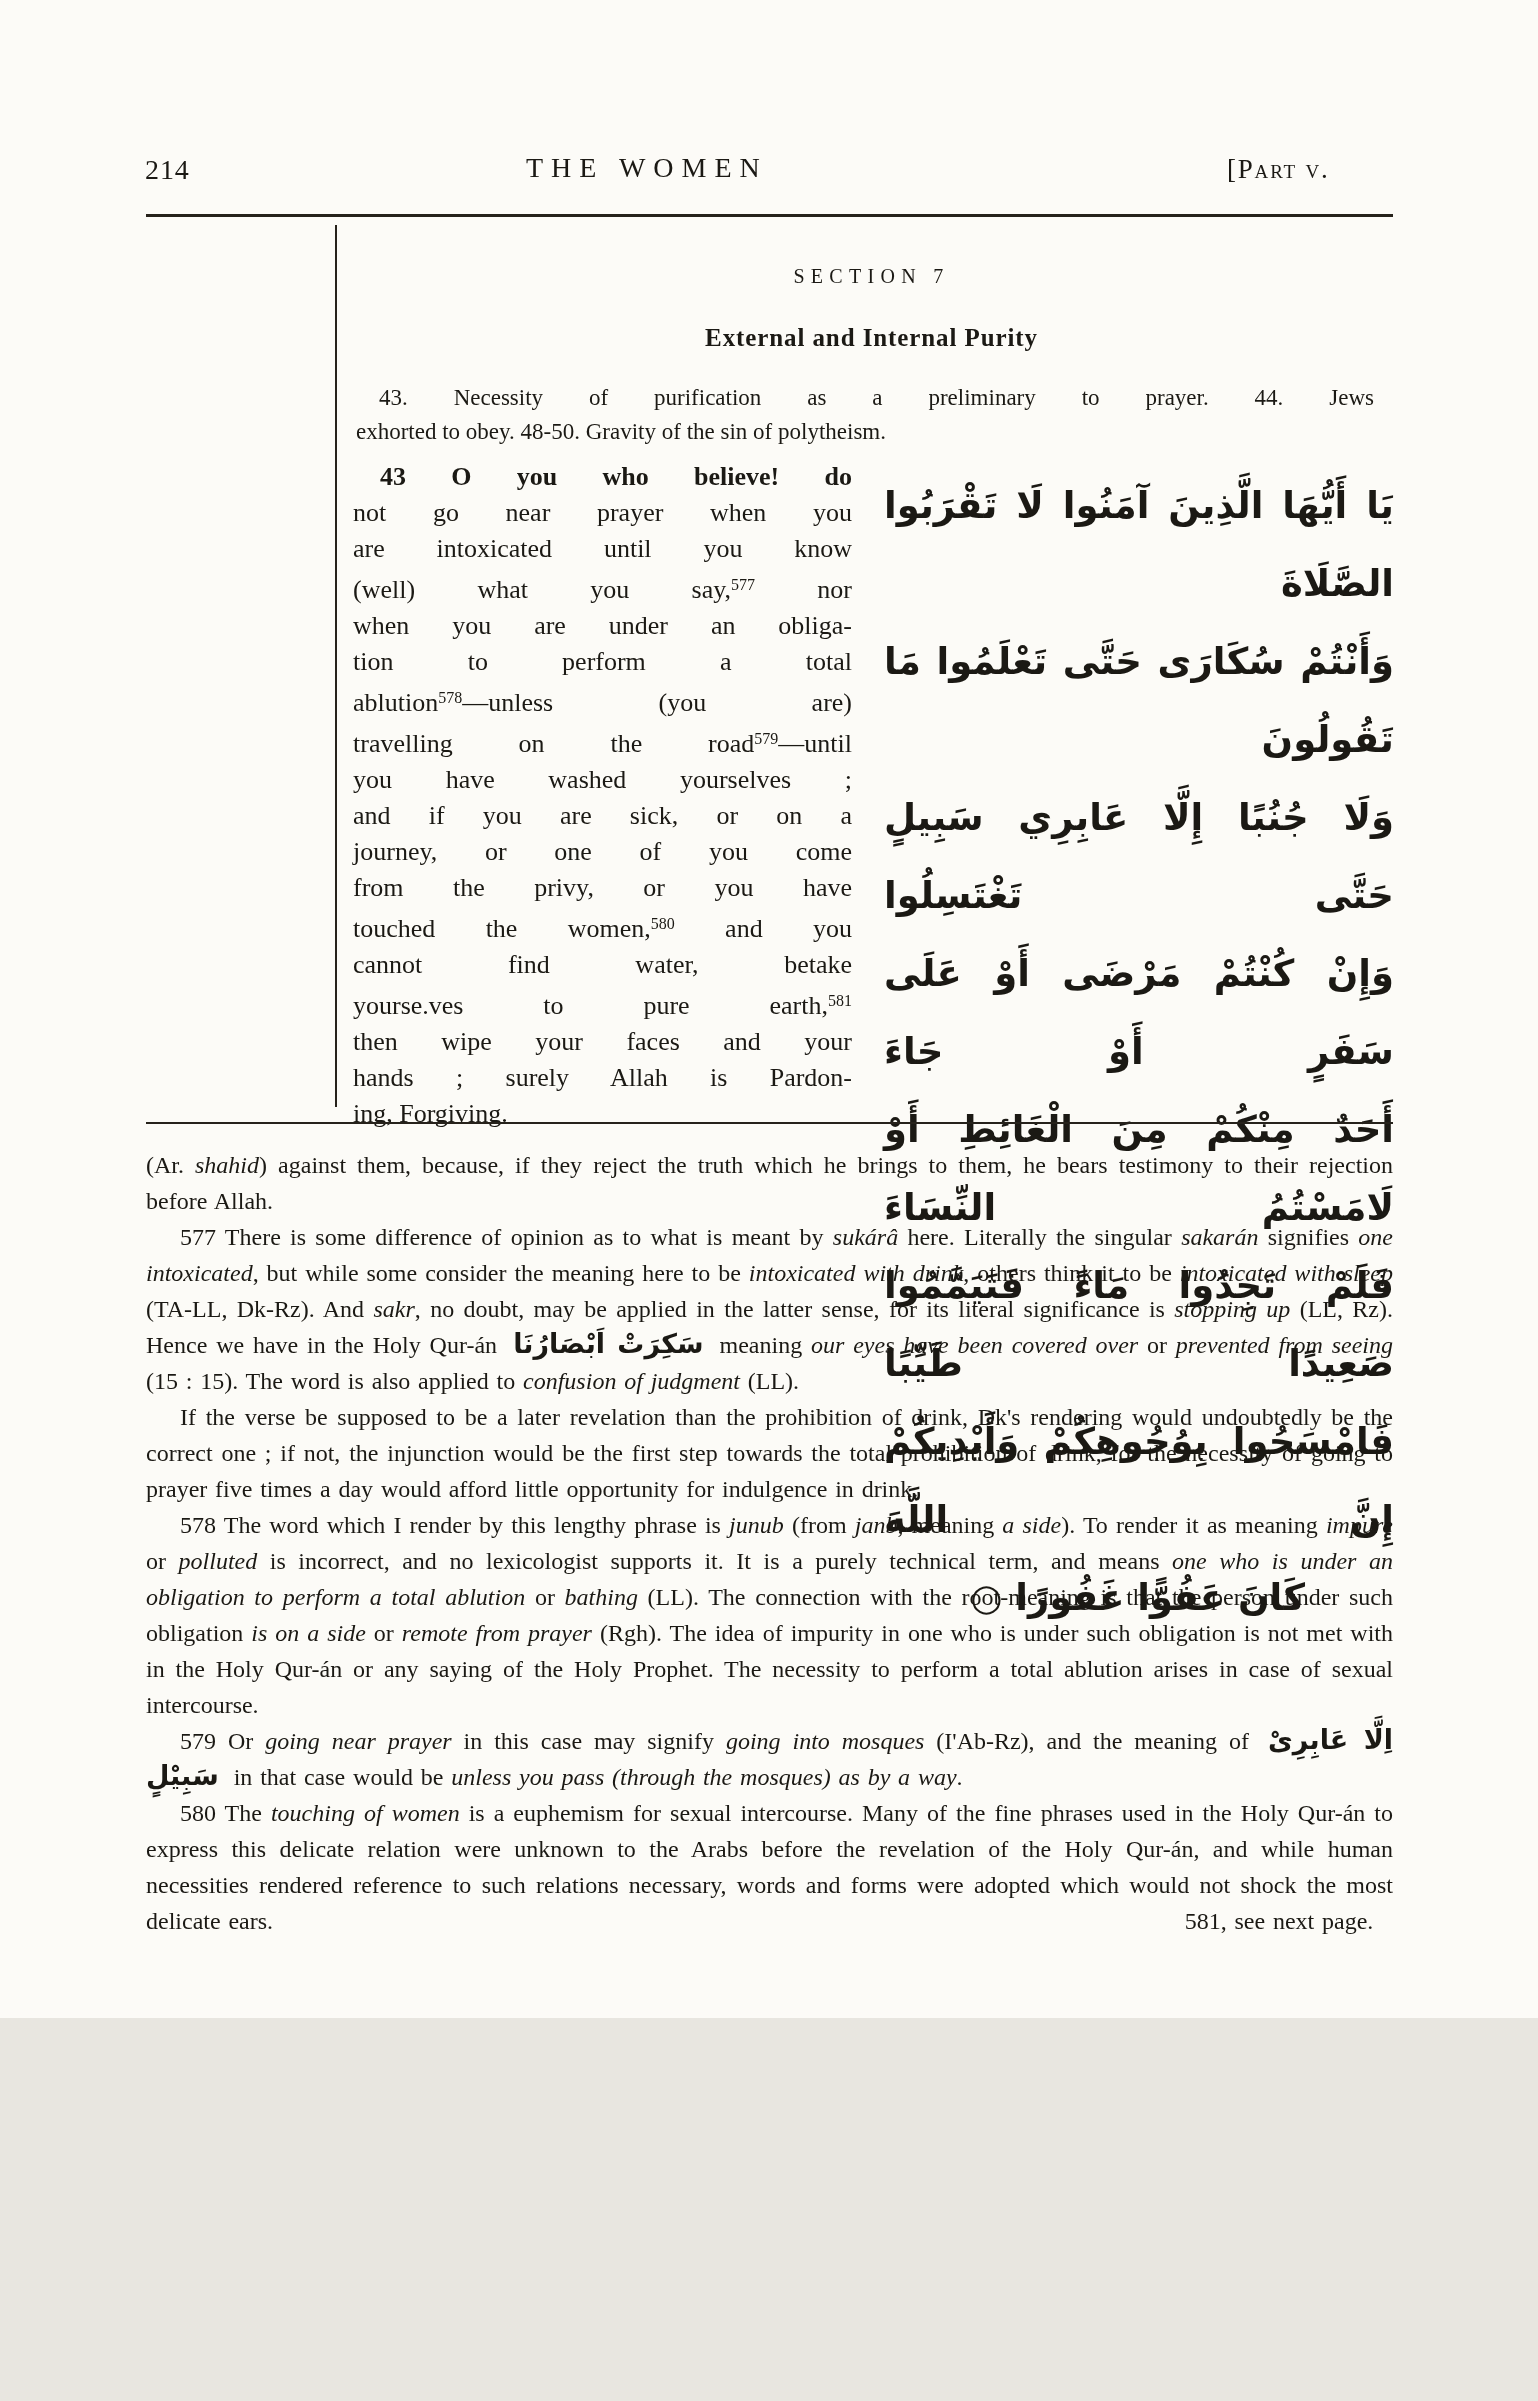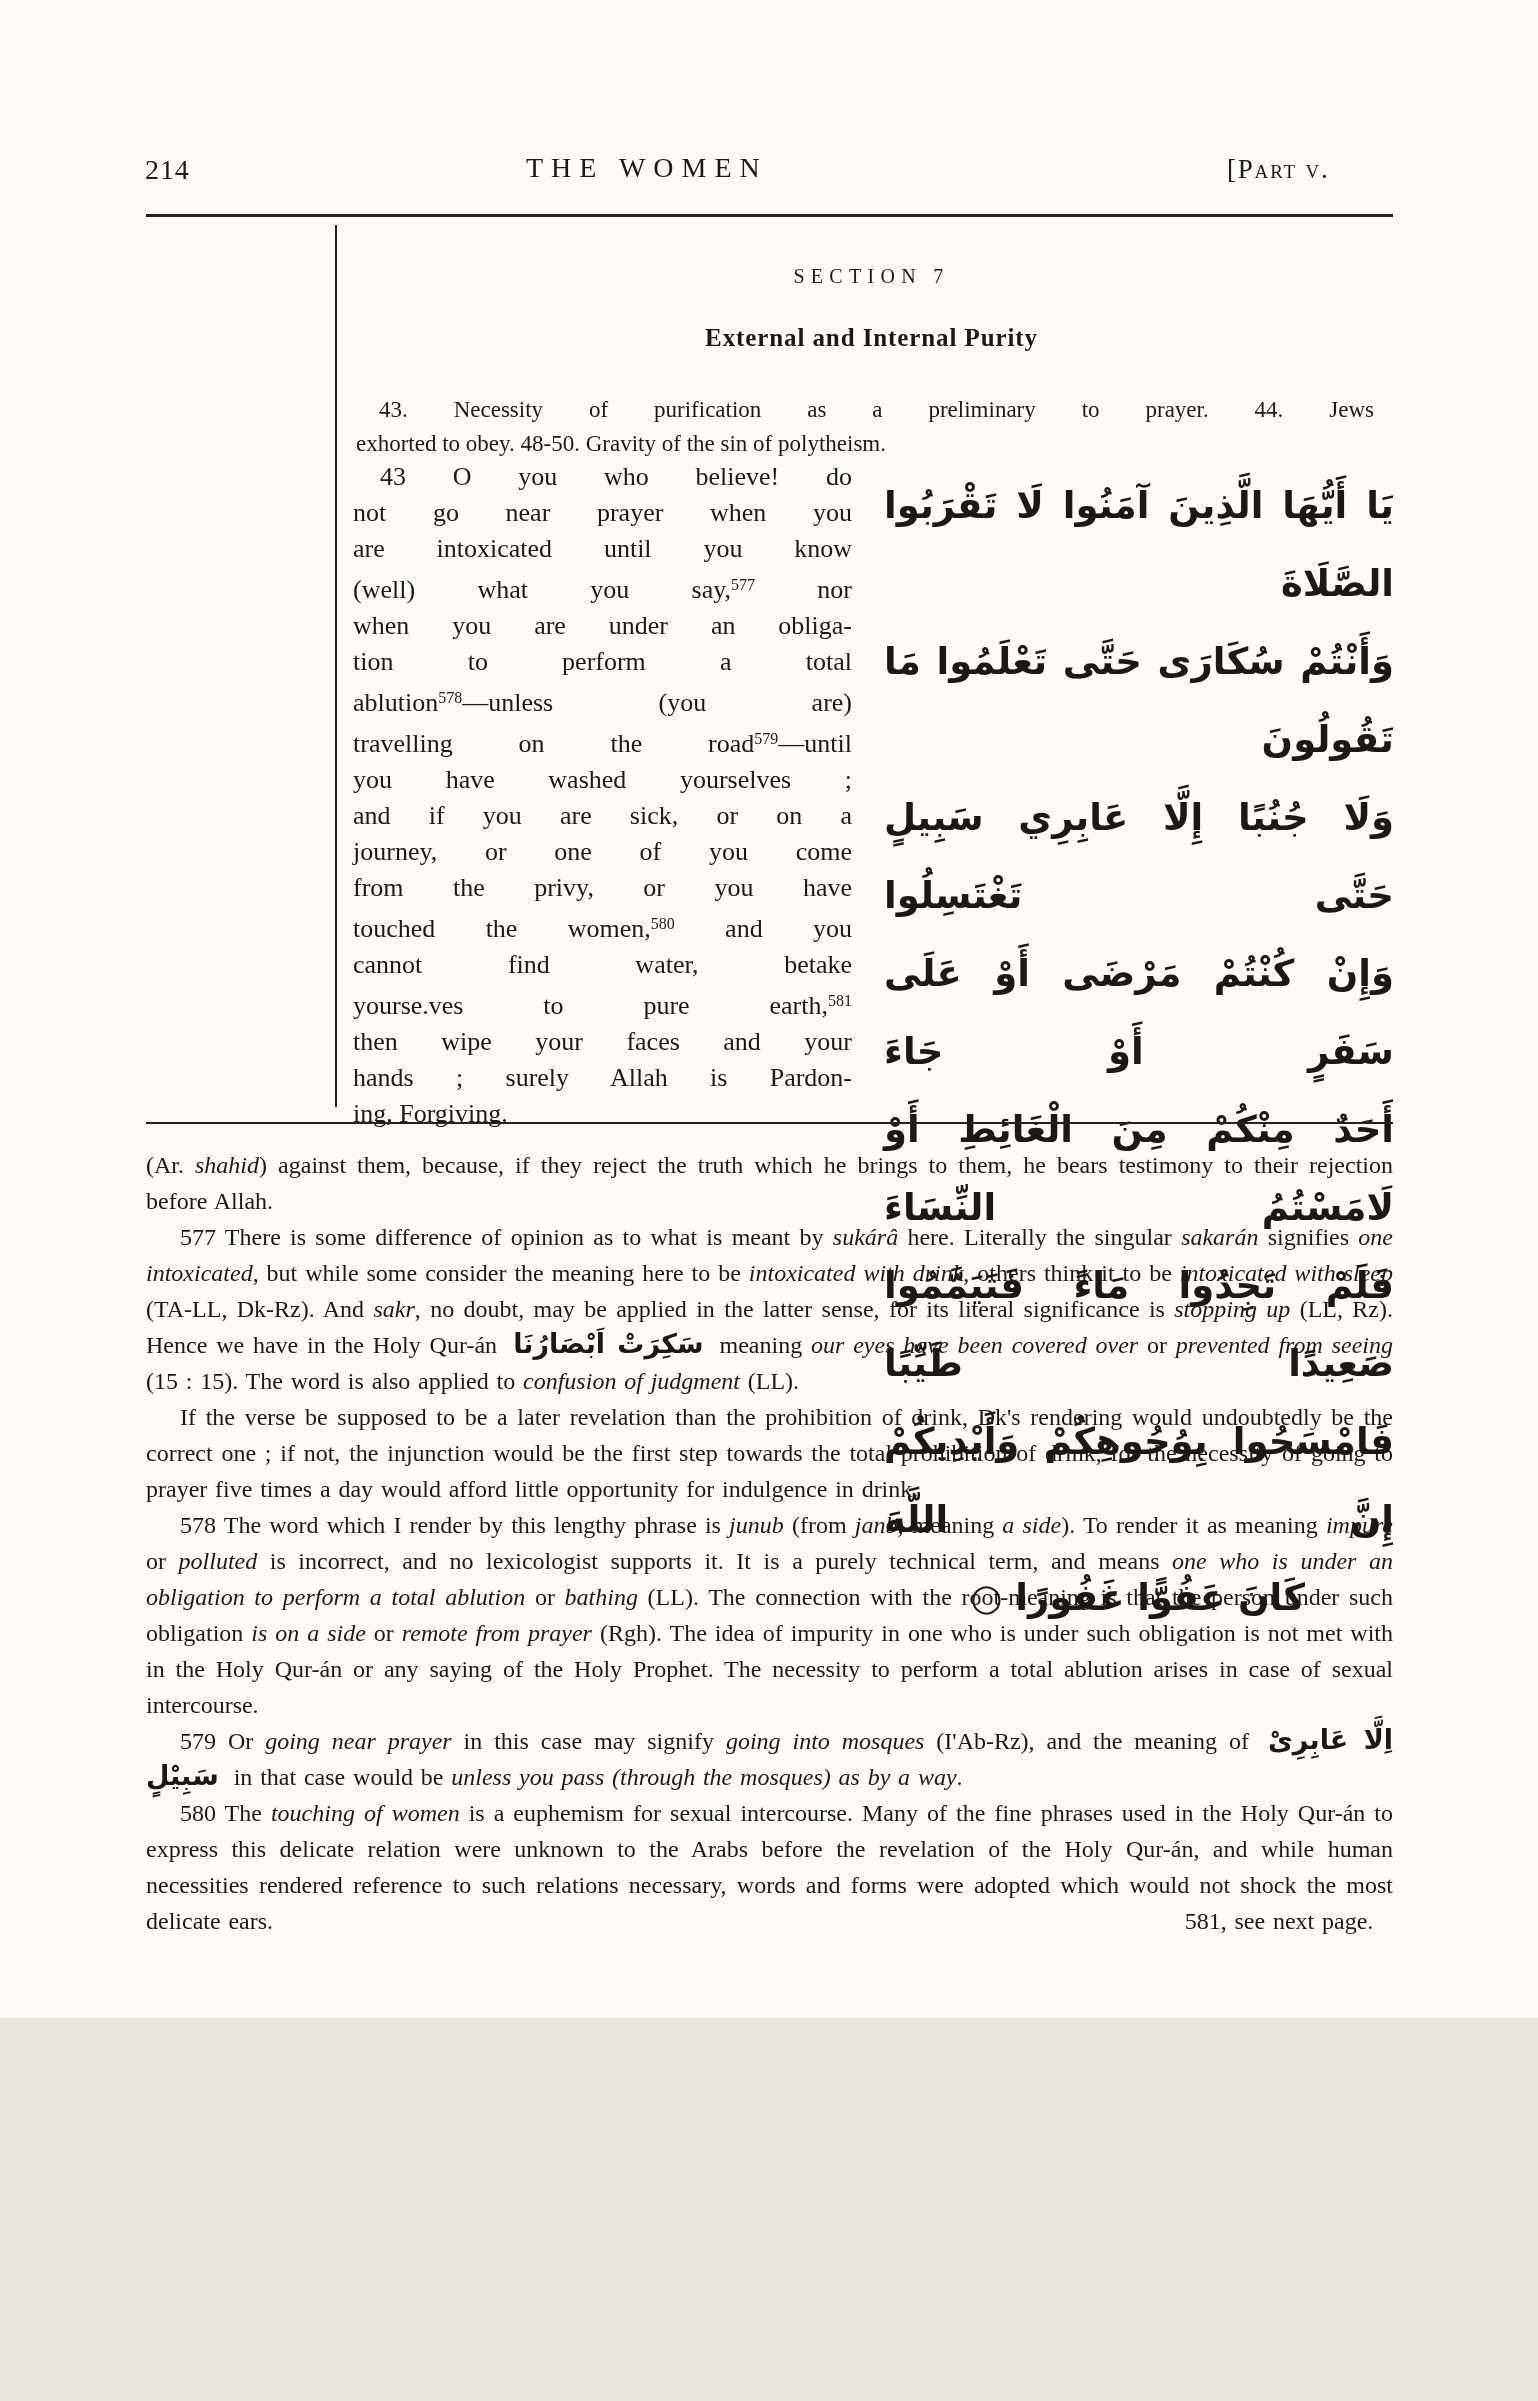--- a/index.html
+++ b/index.html
@@ -9,27 +9,27 @@
   .booktitle{position:absolute;left:526px;top:152px;font-size:28px;letter-spacing:8px;white-space:nowrap;}
   .part{position:absolute;left:1227px;top:154px;font-size:27px;letter-spacing:1.8px;font-variant:small-caps;white-space:nowrap;}
   .hrule{position:absolute;background:#26221b;}
   .hrule.top{left:146px;top:214px;width:1247px;height:2.7px;}
   .hrule.sep{left:146px;top:1122px;width:1247px;height:1.8px;}
   .vrule{position:absolute;left:335px;top:225px;width:1.8px;height:882px;background:#26221b;}
   .section-head{position:absolute;left:353px;top:265px;width:1037px;text-align:center;
                 font-size:20px;letter-spacing:6.3px;white-space:nowrap;}
   .section-sub{position:absolute;left:353px;top:324px;width:1037px;text-align:center;
                font-size:25px;font-weight:bold;letter-spacing:0.9px;}
-  .summary{position:absolute;left:356px;top:381px;width:1018px;font-size:23px;margin-top:12px;}
+  .summary{position:absolute;left:356px;top:381px;width:1018px;font-size:23px;}
   .sline{line-height:34px;text-align:justify;text-align-last:justify;}
   .sline.first{text-indent:23px;}
   .sline.final{text-align:center;text-align-last:left;}
   .translation{position:absolute;left:353px;top:459px;width:499px;font-size:26px;}
   .vline{line-height:36px;text-align:justify;text-align-last:justify;white-space:nowrap;}
-  .vline.first{text-indent:27px;}
+  .vline.first{text-indent:27px;font-weight:bold;}
   .vline.final{text-align:right;text-align-last:left;}
   .sup{font-size:16px;vertical-align:8px;letter-spacing:0;}
   .arabic{position:absolute;left:884px;top:467px;width:510px;direction:rtl;
           font-family:"DejaVu Sans",sans-serif;font-size:37px;font-weight:bold;}
   .aline{line-height:78px;text-align:justify;text-align-last:justify;}
   .aline.final{text-align:right;text-align-last:right;padding-right:89px;}
   .footnotes{position:absolute;left:146px;top:1147px;width:1247px;font-size:24px;}
   .fp{line-height:36px;text-align:justify;word-spacing:1.8px;}
   .fp.indent{text-indent:34px;}
   .fp.note-right{text-align:left;text-align-last:right;margin-top:-36px;padding-right:19.7px;}

